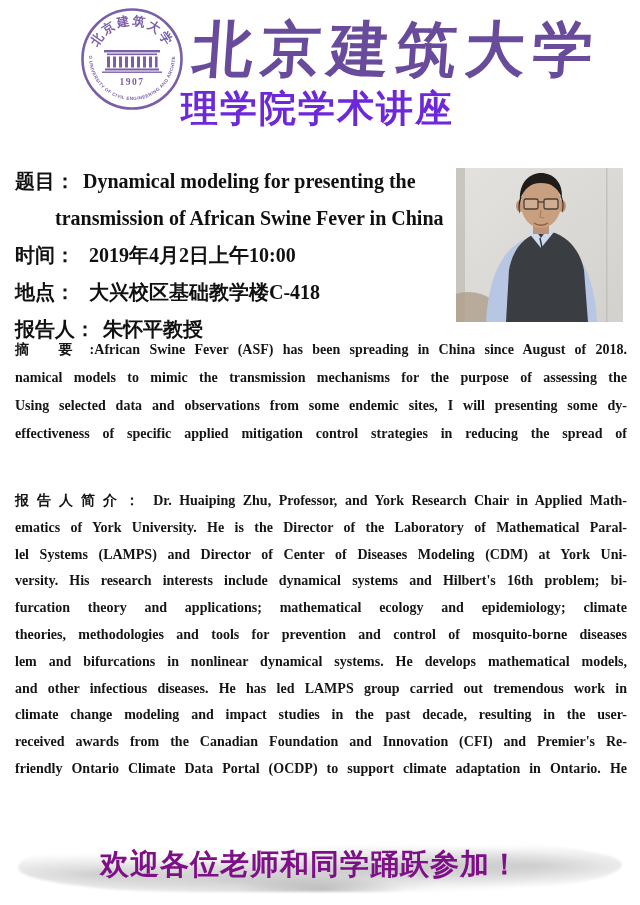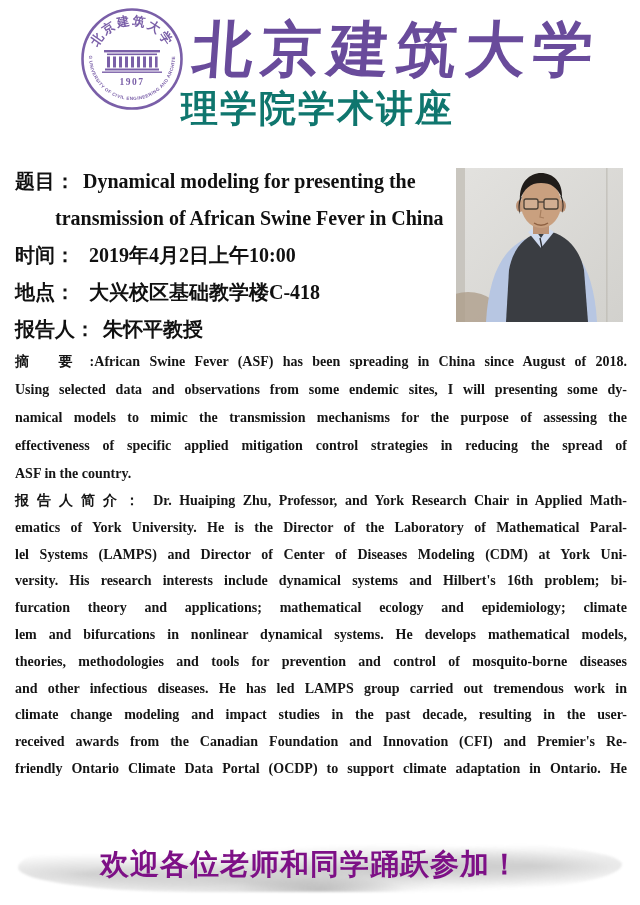--- a/index.html
+++ b/index.html
@@ -13,42 +13,42 @@
   .logo { position:absolute; left:76px; top:7px; width:112px; height:104px; }
   .calligraphy {
     position:absolute; left:193px; top:8px; width:440px; height:82px;
     font-family:"DejaVu Serif", serif; font-weight:bold;
     font-size:60px; line-height:82px; letter-spacing:8px;
     color:#694b9b; transform:skewX(-4deg); white-space:nowrap;
   }
   .subtitle {
     position:absolute; left:181px; top:86px; width:300px; height:46px;
     font-family:"Liberation Sans", sans-serif; font-weight:bold;
-    font-size:37px; line-height:46px; letter-spacing:2px; color:#0f766e;
+    font-size:37px; line-height:46px; letter-spacing:2px; color:#6d28d9;
     white-space:nowrap;
   }
 
   
   .info {
     position:absolute; left:15px; top:163px; width:434px;
     font-size:20px; font-weight:bold; line-height:37px;
   }
   .info-row { white-space:nowrap; }
   .info-row .label { }
   .info-row .value.gap-sm { margin-left:8px; }
   .info-row .value.gap-md { margin-left:14px; }
   .info-row.indent { padding-left:40px; }
 
   
   .photo { position:absolute; left:456px; top:168px; width:167px; height:154px; }
   .photo svg { display:block; width:100%; height:100%; }
 
   
   .para { position:absolute; left:15px; width:612px; font-weight:bold; color:#151515; }
-  .abstract { top:348px; font-size:14px; line-height:28px;font-family:Liberation Serif, serif; }
+  .abstract { top:336px; font-size:14px; line-height:28px;font-family:Liberation Serif, serif; }
   .bio      { top:488px; font-size:14px; line-height:26.8px; }
   .jline { text-align:justify; text-align-last:justify; }
   .jline.last { text-align-last:left; }
   .plabel { letter-spacing:2px; }
   .bio .plabel { letter-spacing:4px; margin-right:6px; }
 
   
   .banner { position:absolute; left:0; top:832px; width:640px; height:66px; }
   .banner-bg {
     position:absolute; left:18px; top:8px; width:604px; height:52px;
@@ -162,34 +162,33 @@
         <line x1="82" y1="34" x2="88" y2="34"></line>
       </g>
 
       <path d="M85,42 L84,49 L88,50" stroke="#a87f5f" stroke-width="1.2" fill="none"></path>
       <path d="M78,55 C82,58 88,58 92,55" stroke="#8e6142" stroke-width="1.4" fill="none"></path>
     </svg>
   </div>
 
   <div class="para abstract">
     <div class="jline"><span class="plabel">摘　要</span><span> :</span><span>African Swine Fever (ASF) has been spreading in China since August of 2018.</span></div>
+    <div class="jline">namical models to mimic the transmission mechanisms for the purpose of assessing the</div>
     <div class="jline">Using selected data and observations from some endemic sites, I will presenting some dy-</div>
-    <div class="jline">namical models to mimic the transmission mechanisms for the purpose of assessing the</div>
     <div class="jline">effectiveness of specific applied mitigation control strategies in reducing the spread of</div>
-    <div class="jline last">ASF in the country.</div>
   </div>
 
   <div class="para bio">
     <div class="jline"><span class="plabel">报告人简介：</span><span>Dr. Huaiping Zhu, Professor, and York Research Chair in Applied Math-</span></div>
     <div class="jline">ematics of York University.  He is the Director of the Laboratory of Mathematical Paral-</div>
     <div class="jline">lel Systems (LAMPS) and Director of Center of Diseases Modeling (CDM) at York Uni-</div>
     <div class="jline">versity.  His research interests include dynamical systems and Hilbert's 16th problem; bi-</div>
     <div class="jline">furcation theory and applications; mathematical ecology and epidemiology; climate</div>
+    <div class="jline">theories, methodologies and tools for prevention and control of mosquito-borne diseases</div>
     <div class="jline">lem and bifurcations in nonlinear dynamical systems. He develops mathematical models,</div>
-    <div class="jline">theories, methodologies and tools for prevention and control of mosquito-borne diseases</div>
     <div class="jline">and other infectious diseases. He has led LAMPS group carried out tremendous work in</div>
     <div class="jline">climate change modeling and impact studies in the past decade, resulting in the user-</div>
     <div class="jline">received awards from the Canadian Foundation and Innovation (CFI) and Premier's Re-</div>
     <div class="jline">friendly Ontario Climate Data Portal (OCDP) to support climate adaptation in Ontario. He</div>
   </div>
 
   <div class="banner">
     <div class="banner-bg"></div>
     <div class="banner-text">欢迎各位老师和同学踊跃参加！</div>
   </div>

